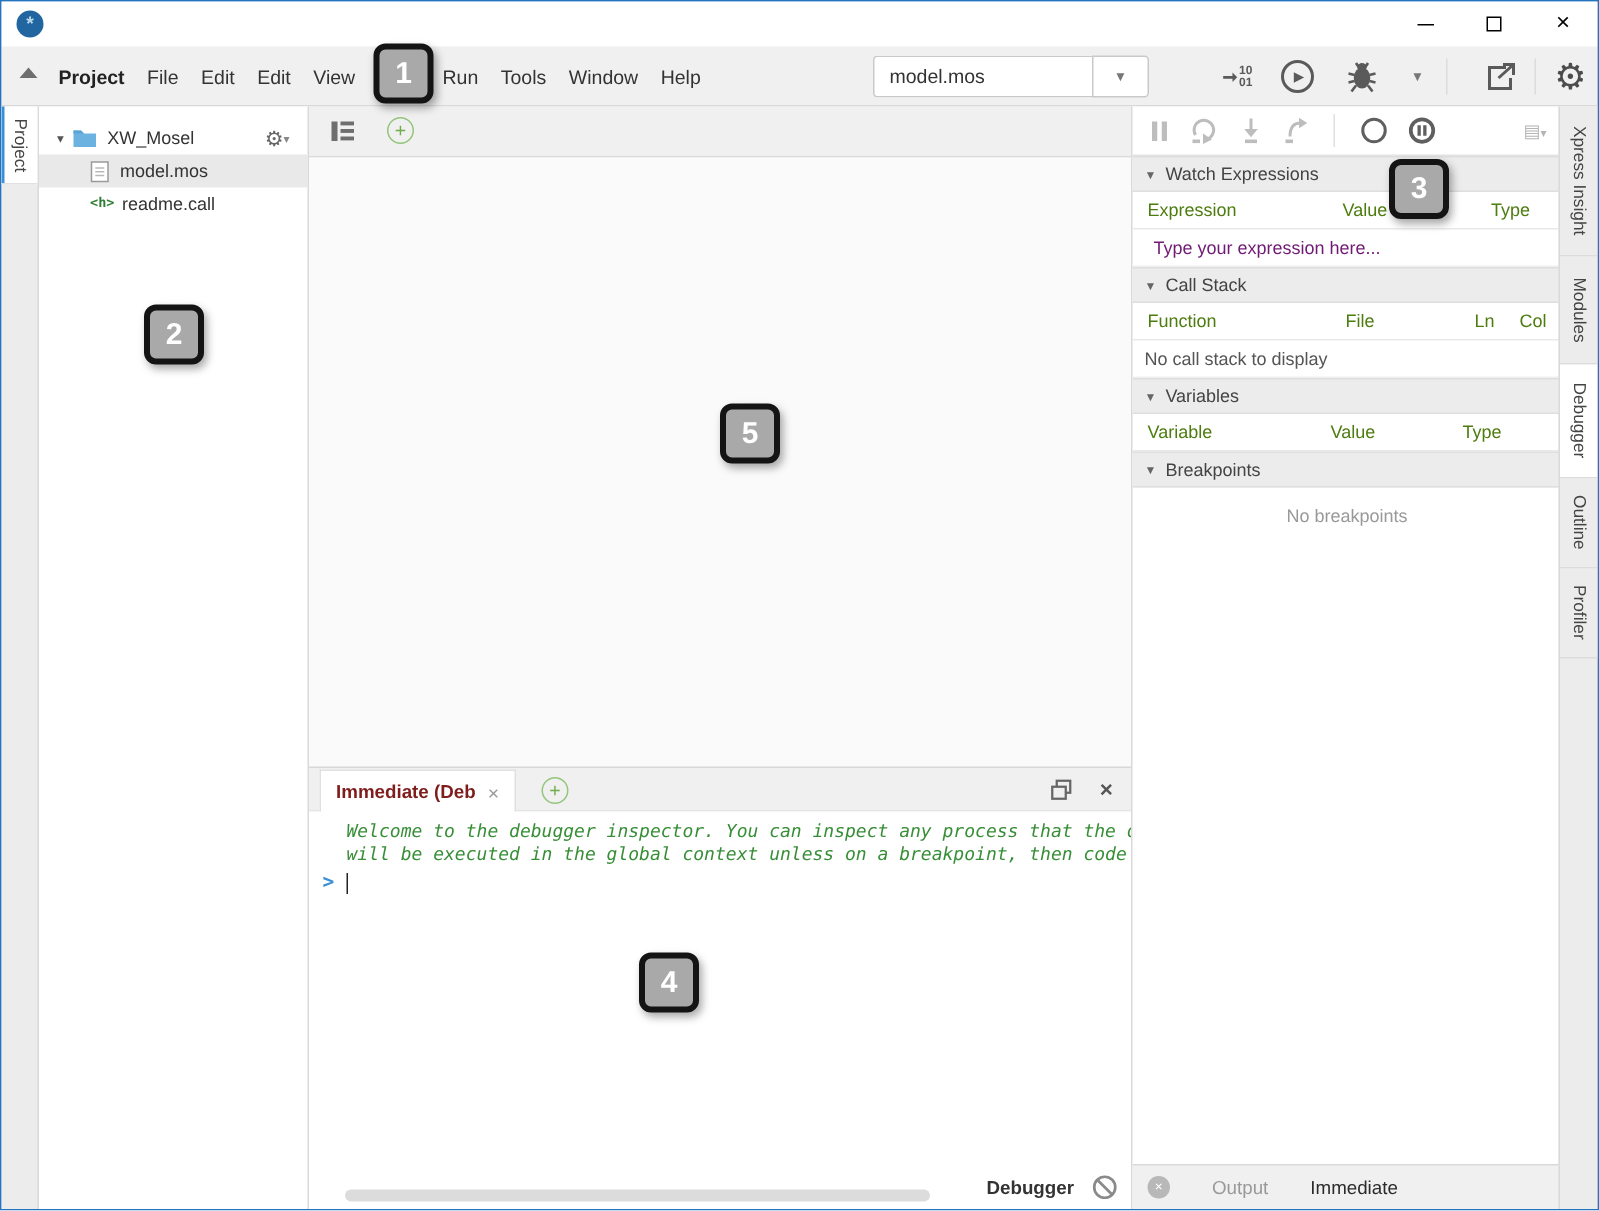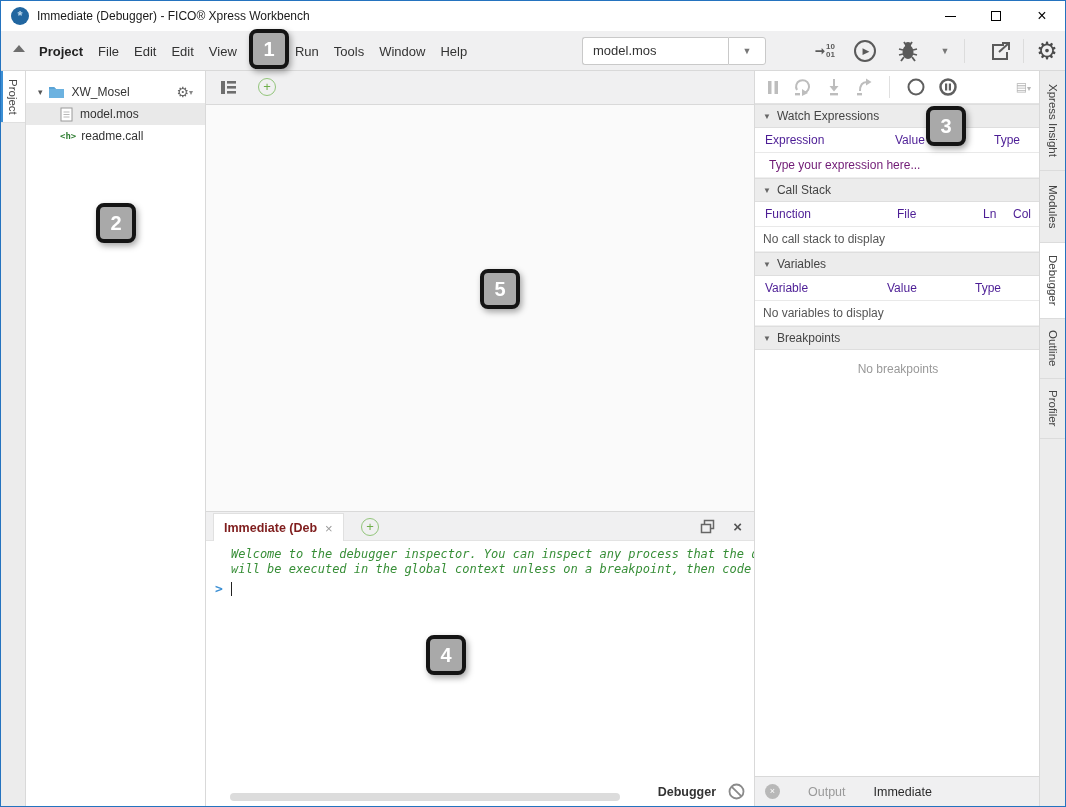--- a/index.html
+++ b/index.html
@@ -78,21 +78,21 @@
   .hscroll { position:absolute; left:24px; bottom:7px; width:390px; height:8px; background:#dcdcdc; border-radius:4px; }
 
   
   .debug-panel { position:absolute; left:753px; top:70px; width:287px; bottom:0; background:#fff; border-left:1px solid #d9d9d9; font-size:12px; color:#333; }
   .dbg-toolbar { position:relative; height:33px; border-bottom:1px solid #e3e3e3; display:flex; align-items:center; padding-left:10px; gap:12px; }
   .dbg-toolbar .sep { width:1px; height:22px; background:#e0e0e0; margin:0 4px; }
   .dbg-menu-ic { position:absolute; right:10px; top:9px; color:#b5b5b5; font-size:12px; }
   .dbg-menu-ic .dd { font-size:8px; color:#b5b5b5; }
   .sec-header { height:24px; background:#ececec; border-bottom:1px solid #dedede; border-top:1px solid #dedede; display:flex; align-items:center; padding-left:8px; color:#444; }
   .sec-header .tri { font-size:8px; color:#666; margin-right:6px; }
-  .cols-row { position:relative; height:25px; border-bottom:1px solid #e9e9e9; color:#4c1d95; }
+  .cols-row { position:relative; height:25px; border-bottom:1px solid #e9e9e9; color:#4d7c0f; }
   .cols-row span { position:absolute; top:5px; }
   .empty-row { height:25px; border-bottom:1px solid #efefef; color:#555; padding:5px 0 0 8px; }
   .placeholder-row { height:25px; border-bottom:1px solid #efefef; color:#701a75; padding:5px 0 0 14px; }
   .bp-empty { height:40px; text-align:center; color:#999; padding-top:12px; }
   .panel-bottom { position:absolute; left:0; right:0; bottom:0; height:30px; background:#f0f0f1; border-top:1px solid #d9d9d9; display:flex; align-items:center; }
   .err-circle { width:15px; height:15px; border-radius:50%; background:#b8b8b8; color:#fff; font-size:9px; line-height:15px; text-align:center; margin-left:10px; }
   .pb-tab { font-size:12.5px; margin-left:28px; }
   .pb-tab.inactive { color:#999; }
   .pb-tab.active { color:#2b2b2b; }
 
@@ -106,21 +106,20 @@
 
   svg { display:block; }
 </style>
 </head>
 <body>
 
 <div class="window">
 
   <div class="titlebar">
     <div class="app-logo">*</div>
-    <div class="title-text">Immediate (Debugger) - FICO® Xpress Workbench</div>
     <div class="win-controls">
       <div class="win-btn">
           <span class="min-glyph"></span>
         </div>
       <div class="win-btn">
           <span class="max-glyph"></span>
         </div>
       <div class="win-btn">
           <span class="close-glyph">×</span>
         </div>
@@ -318,21 +317,20 @@
 
     <div class="sec-header">
       <span class="tri">▼</span>
       <span>Variables</span>
     </div>
     <div class="cols-row">
       <span style="left:10px">Variable</span>
       <span style="left:132px">Value</span>
       <span style="left:220px">Type</span>
     </div>
-    <div class="empty-row">No variables to display</div>
 
     <div class="sec-header">
       <span class="tri">▼</span>
       <span>Breakpoints</span>
     </div>
     <div class="bp-empty">No breakpoints</div>
 
     <div class="panel-bottom">
       <span class="err-circle">×</span>
       <span class="pb-tab inactive">Output</span>

